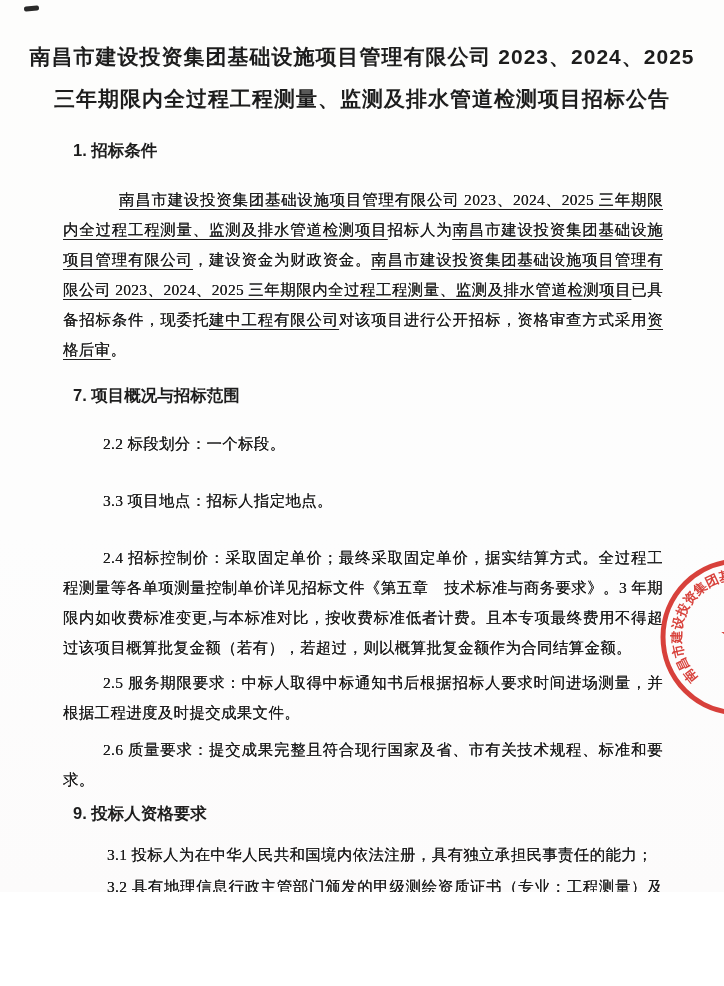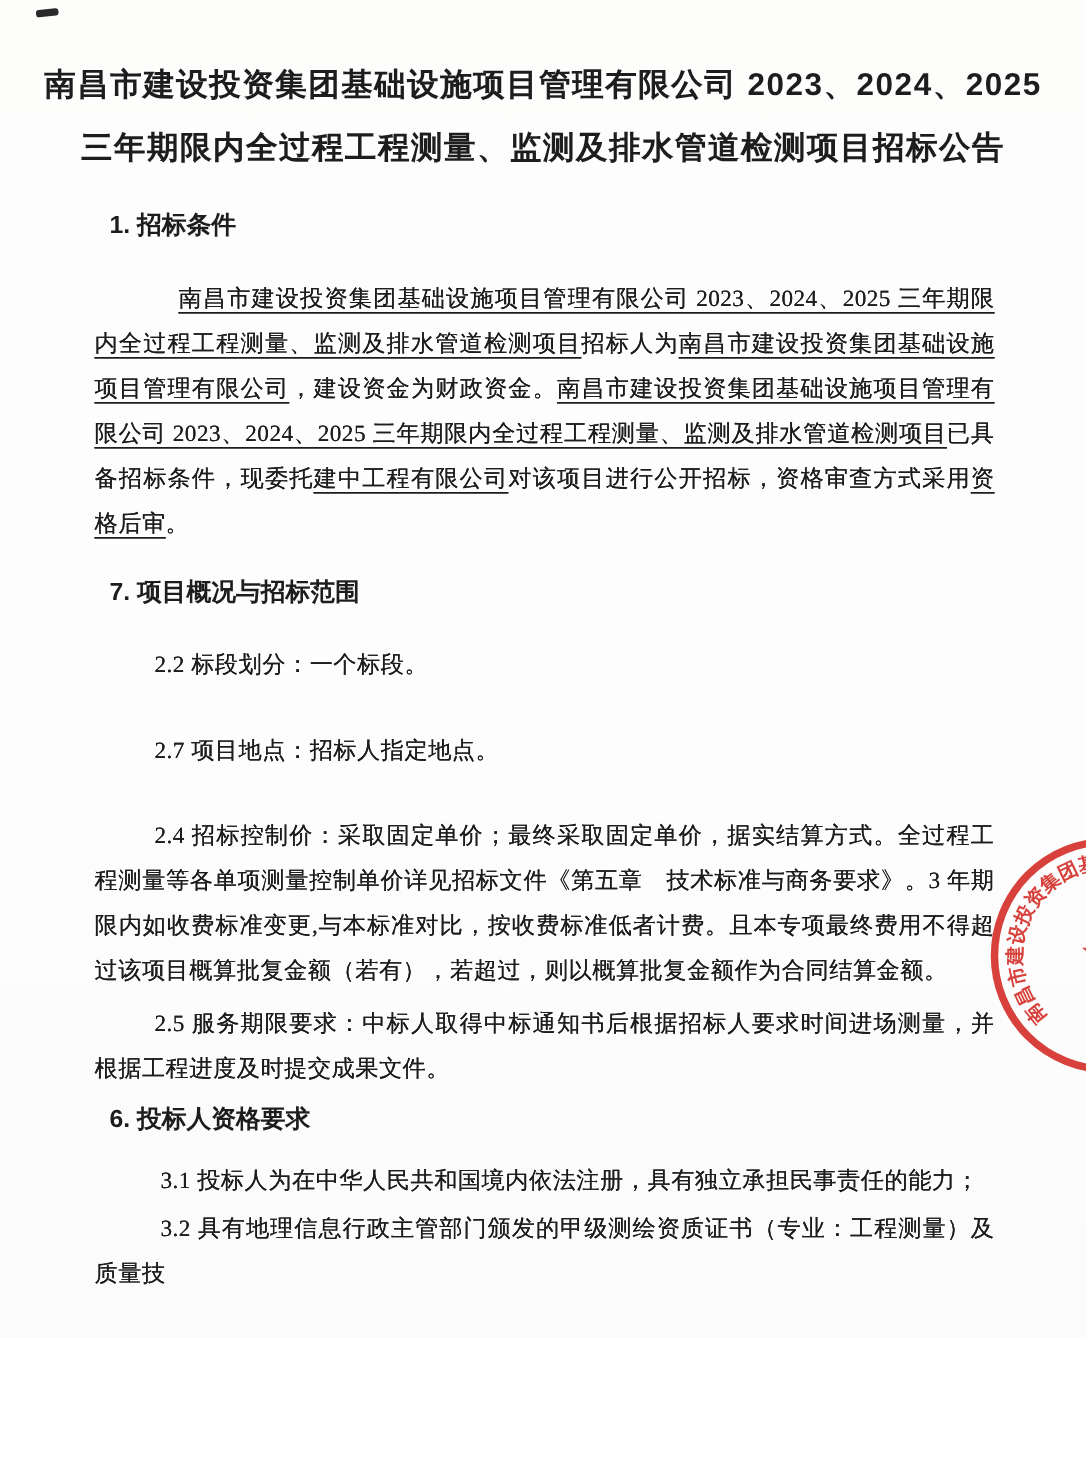--- a/index.html
+++ b/index.html
@@ -133,26 +133,27 @@
   </header>
 
   <main class="doc-body" id="doc-body">
       <section id="sec-0">
         <div class="sec-heading">1. 招标条件</div>
         <p class="para"><span class="run underlined">南昌市建设投资集团基础设施项目管理有限公司 2023、2024、2025 三年期限内全过程工程测量、监测及排水管道检测项目</span><span class="run">招标人为</span><span class="run underlined">南昌市建设投资集团基础设施项目管理有限公司</span><span class="run">，建设资金为财政资金。</span><span class="run underlined">南昌市建设投资集团基础设施项目管理有限公司 2023、2024、2025 三年期限内全过程工程测量、监测及排水管道检测项目</span><span class="run">已具备招标条件，现委托</span><span class="run underlined">建中工程有限公司</span><span class="run">对该项目进行公开招标，资格审查方式采用</span><span class="run underlined">资格后审</span><span class="run">。</span></p>
       </section>
       <section id="sec-1">
         <div class="sec-heading">7. 项目概况与招标范围</div>
         <p class="para"><span class="run">2.2 标段划分：一个标段。</span></p>
-        <p class="para"><span class="run">2.7 项目地点：招标人指定地点。</span></p>
+        <p class="para"><span class="run">3.3 项目地点：招标人指定地点。</span></p>
         <p class="para"><span class="run">2.4 招标控制价：采取固定单价；最终采取固定单价，据实结算方式。全过程工程测量等各单项测量控制单价详见招标文件《第五章　技术标准与商务要求》。3 年期限内如收费标准变更,与本标准对比，按收费标准低者计费。且本专项最终费用不得超过该项目概算批复金额（若有），若超过，则以概算批复金额作为合同结算金额。</span></p>
         <p class="para"><span class="run">2.5 服务期限要求：中标人取得中标通知书后根据招标人要求时间进场测量，并根据工程进度及时提交成果文件。</span></p>
+        <p class="para"><span class="run">2.6 质量要求：提交成果完整且符合现行国家及省、市有关技术规程、标准和要求。</span></p>
       </section>
       <section id="sec-2">
-        <div class="sec-heading">6. 投标人资格要求</div>
+        <div class="sec-heading">9. 投标人资格要求</div>
         <p class="para"><span class="run">3.1 投标人为在中华人民共和国境内依法注册，具有独立承担民事责任的能力；</span></p>
         <p class="para"><span class="run">3.2 具有地理信息行政主管部门颁发的甲级测绘资质证书（专业：工程测量）及质量技</span></p>
       </section>
     </main>
 
   <svg class="seal" viewBox="0 0 176 176" aria-hidden="true">
     <circle class="seal-ring" cx="88" cy="88" r="76"></circle>
     <defs>
       <path id="sealTextArc" d="M 47,129 A 58,58 0 1 1 129,129" fill="none"></path>
     </defs>

